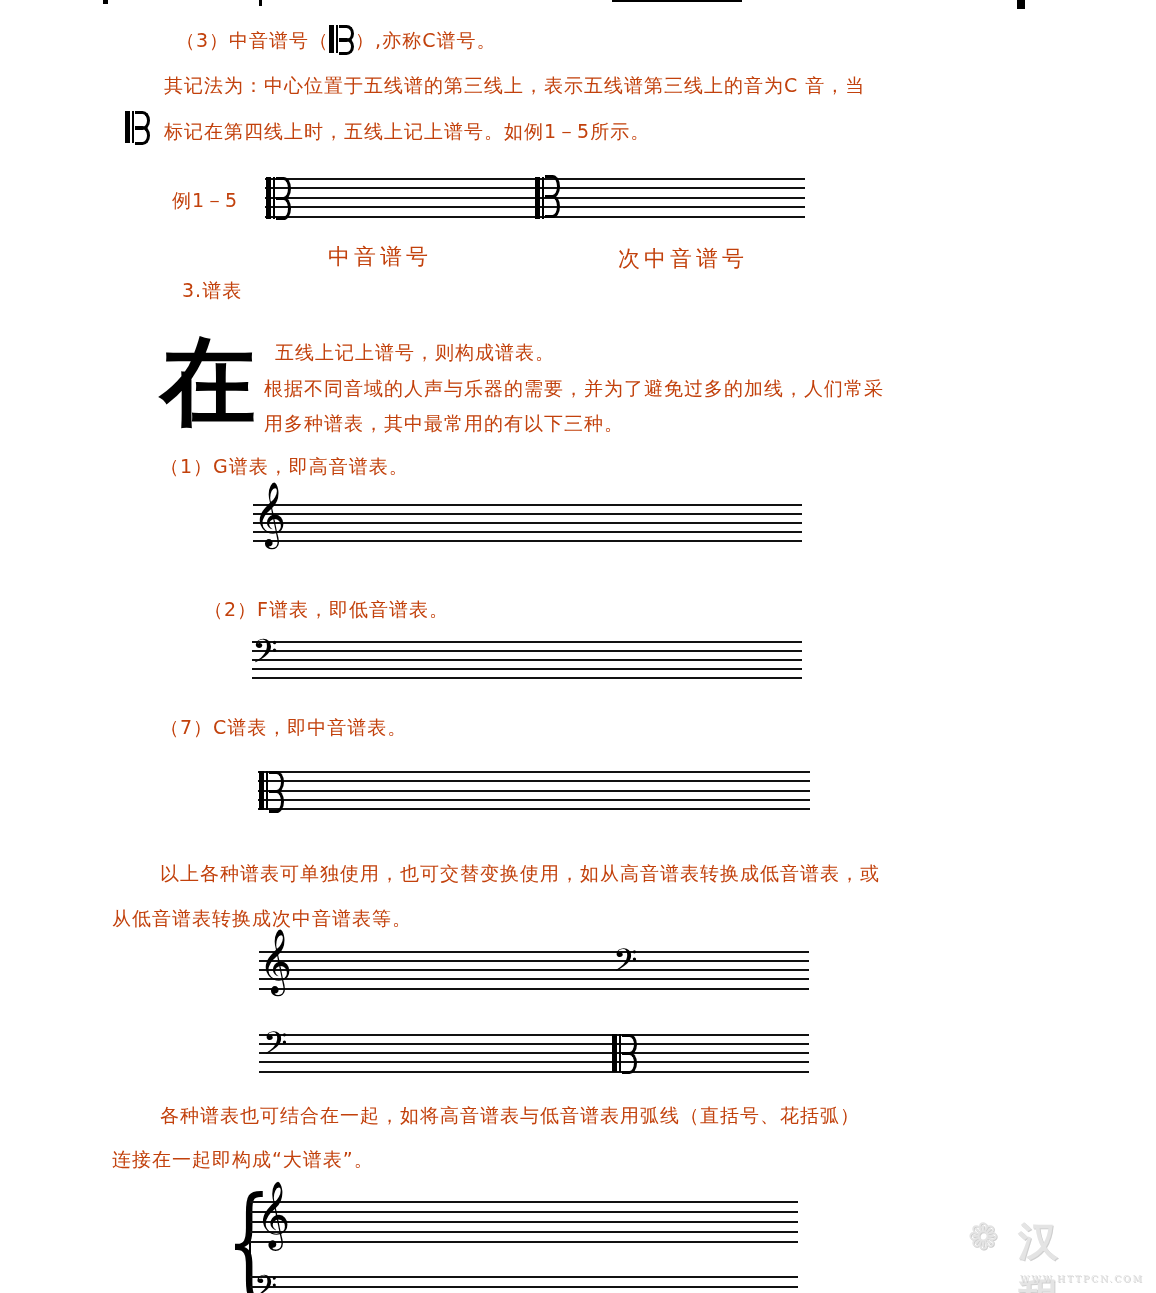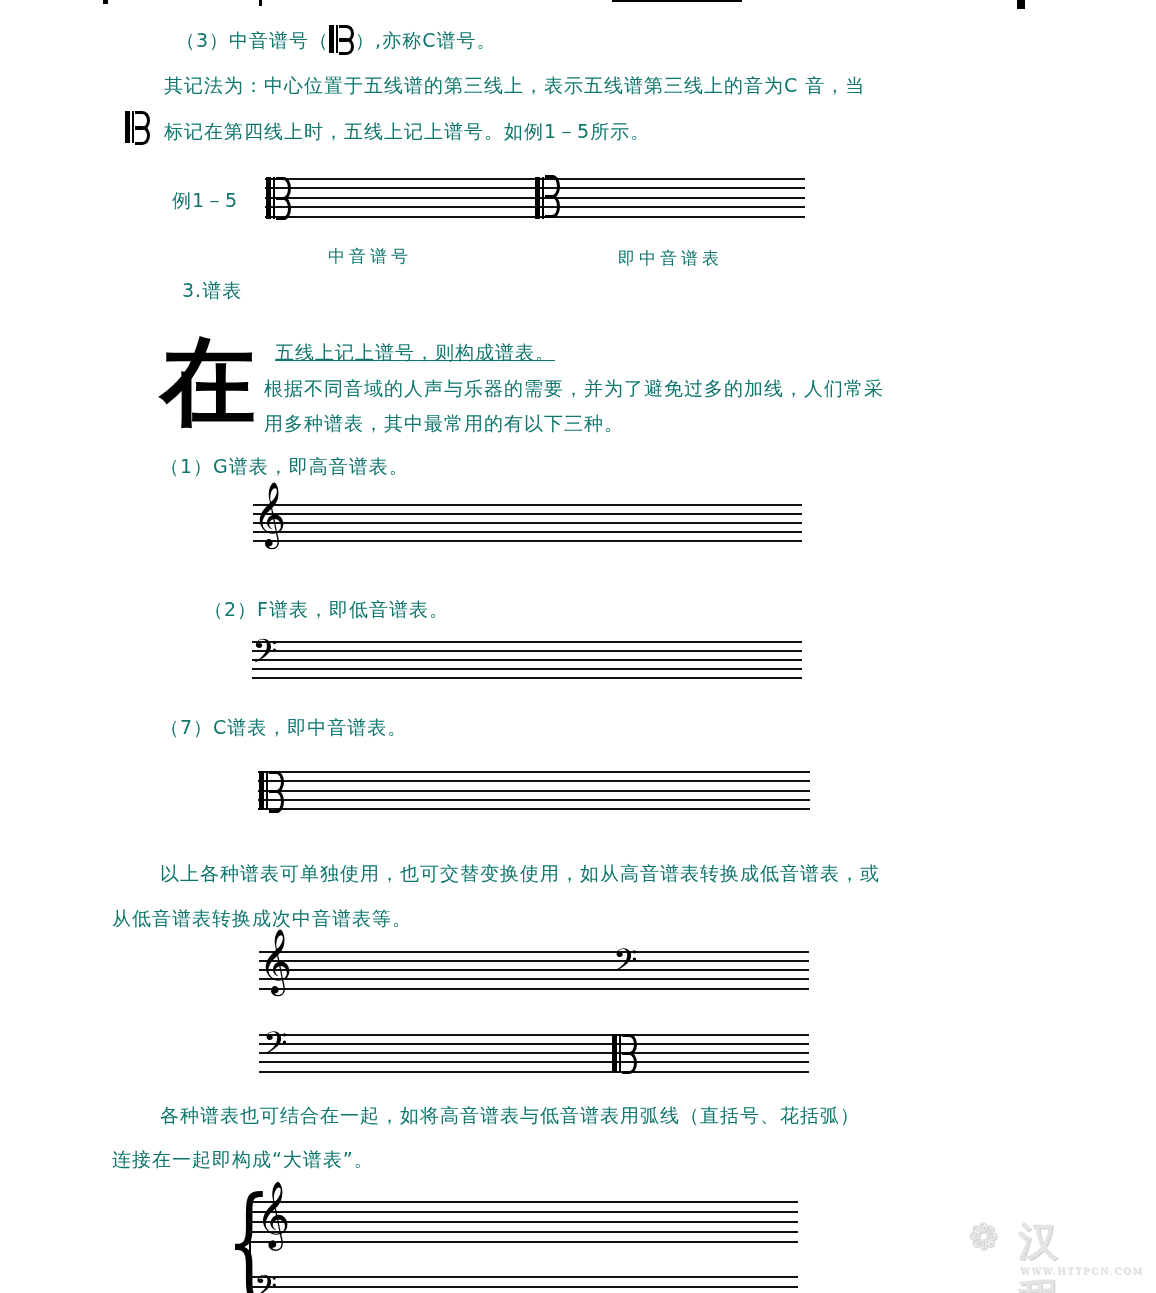--- a/index.html
+++ b/index.html
@@ -1,22 +1,22 @@
 <!DOCTYPE html>
 <html><head>
 <meta charset="utf-8">
 <style>
   html, body { margin: 0; padding: 0; background: #ffffff; }
   body {
     width: 1156px; height: 1293px; position: relative; overflow: hidden;
     font-family: "DejaVu Sans", "Liberation Sans", sans-serif; color: #000;
   }
   .abs { position: absolute; }
-  .txt { position: absolute; white-space: nowrap; font-size: 19px; line-height: 24px; letter-spacing: 1px; color: #0f766e; }
-  .small { font-size: 17px; letter-spacing: 4px; font-family: Liberation Serif, serif; }
+  .txt { position: absolute; white-space: nowrap; font-size: 19px; line-height: 24px; letter-spacing: 1px; color: #c2410c; }
+  .small { font-size: 22px; letter-spacing: 4px; }
   .staff { position: absolute; }
   .staff .line { position: absolute; left: 0; right: 0; height: 2px; background: #111; }
   .clef { position: absolute; color: #000; line-height: 1; font-family: "DejaVu Sans", sans-serif; }
   .c-clef {
     position: absolute; display: inline-block;
   }
   .c-clef .bar1 { position: absolute; left: 0; top: 0; bottom: 0; width: 5px; background: #000; }
   .c-clef .bar2 { position: absolute; left: 7px; top: 0; bottom: 0; width: 2px; background: #000; }
   .c-clef .lobe { position: absolute; left: 10px; border: 3px solid #000; border-left: none; border-radius: 0 60% 60% 0; }
   .brace {
@@ -71,25 +71,25 @@
     <span class="lobe" style="top:20px;width:12px;height:17px;"></span>
   </span>
   <span class="c-clef" style="left:270px;top:-1px;width:22px;height:42px;">
     <span class="bar1"></span>
       <span class="bar2"></span>
     <span class="lobe" style="top:-2px;width:12px;height:17px;"></span>
     <span class="lobe" style="top:18px;width:12px;height:17px;"></span>
   </span>
 </div>
 <div class="txt small" style="left:328px;top:245px;">中音谱号</div>
-<div class="txt small" style="left:618px;top:247px;">即中音谱表</div>
+<div class="txt small" style="left:618px;top:247px;">次中音谱号</div>
 
 <div class="txt" style="left:182px;top:278px;">3.谱表</div>
 <div class="dropcap" style="left:160px;top:334px;">在</div>
-<div class="txt" style="left:275px;top:340px;text-decoration:underline;">五线上记上谱号，则构成谱表。</div>
+<div class="txt" style="left:275px;top:340px;">五线上记上谱号，则构成谱表。</div>
 <div class="txt" style="left:264px;top:376px;">根据不同音域的人声与乐器的需要，并为了避免过多的加线，人们常采</div>
 <div class="txt" style="left:264px;top:411px;">用多种谱表，其中最常用的有以下三种。</div>
 
 <div class="txt" style="left:160px;top:454px;">（1）G谱表，即高音谱表。</div>
 <div class="staff" style="left:253px;top:504px;width:549px;height:40px;">
   <div class="line" style="top:0;"></div>
   <div class="line" style="top:9px;"></div>
   <div class="line" style="top:18px;"></div>
   <div class="line" style="top:27px;"></div>
   <div class="line" style="top:36px;"></div>
@@ -166,14 +166,14 @@
 
 <div class="staff" style="left:250px;top:1276px;width:548px;height:20px;">
   <div class="line" style="top:0;"></div>
   <div class="line" style="top:10px;"></div>
   <span class="clef" style="left:4px;top:-4px;font-size:36px;">𝄢</span>
 </div>
 
 <div class="watermark" style="left:968px;top:1214px;">
   <span style="position:absolute;left:0;top:2px;font-size:36px;">❁</span>
   <div class="wm-cn" style="position:absolute;left:50px;top:0;">汉程网</div>
-  <div class="wm-url" style="position:absolute;left:52px;top:52px;white-space:nowrap;">WWW.HTTPCN.COM</div>
+  <div class="wm-url" style="position:absolute;left:52px;top:60px;white-space:nowrap;">WWW.HTTPCN.COM</div>
 </div>
 
 </body></html>

